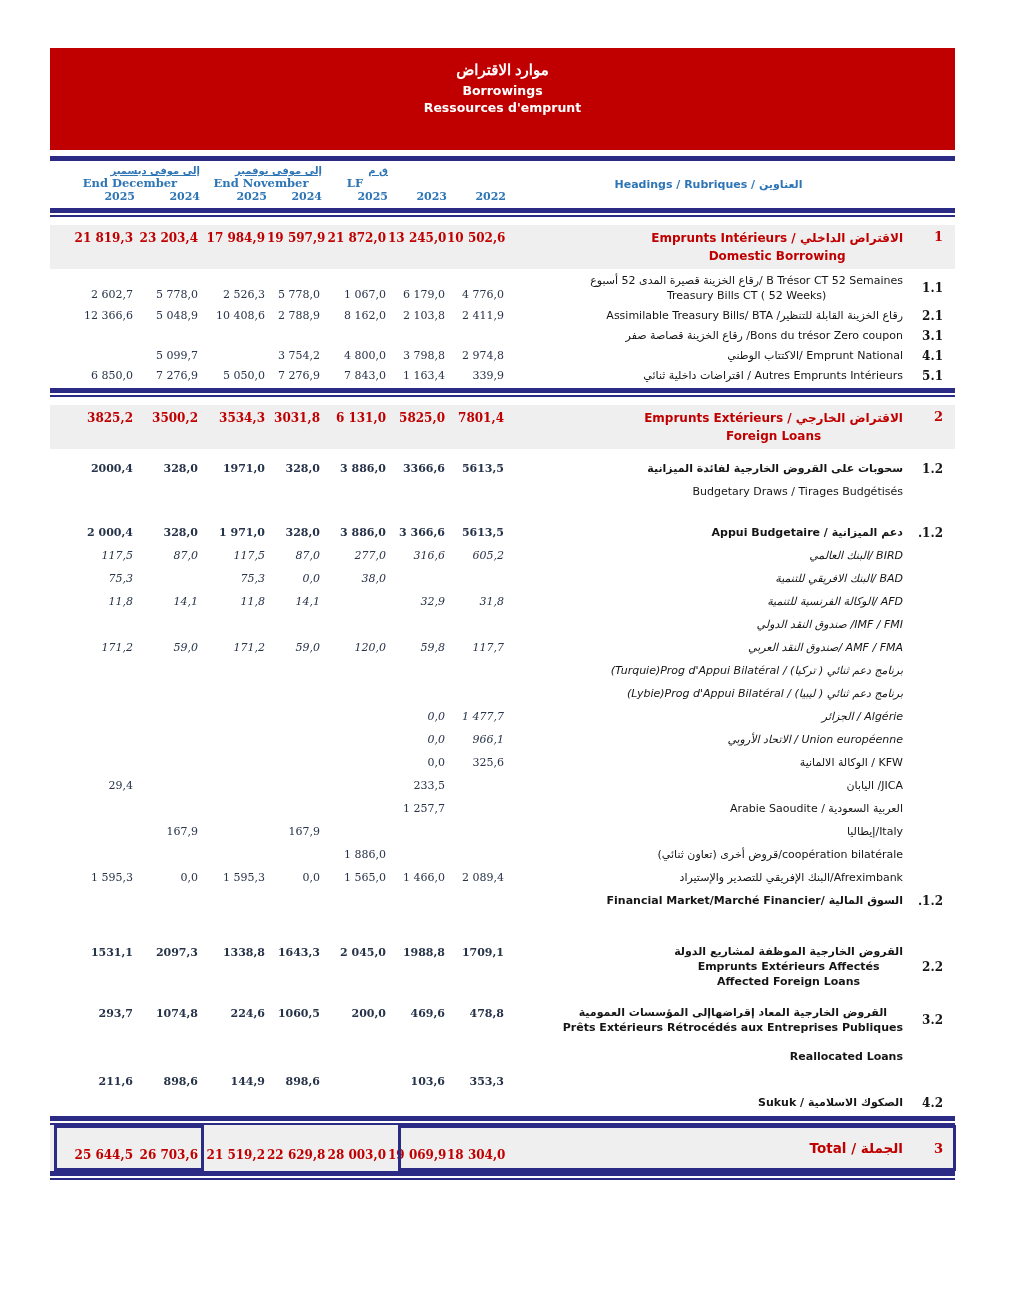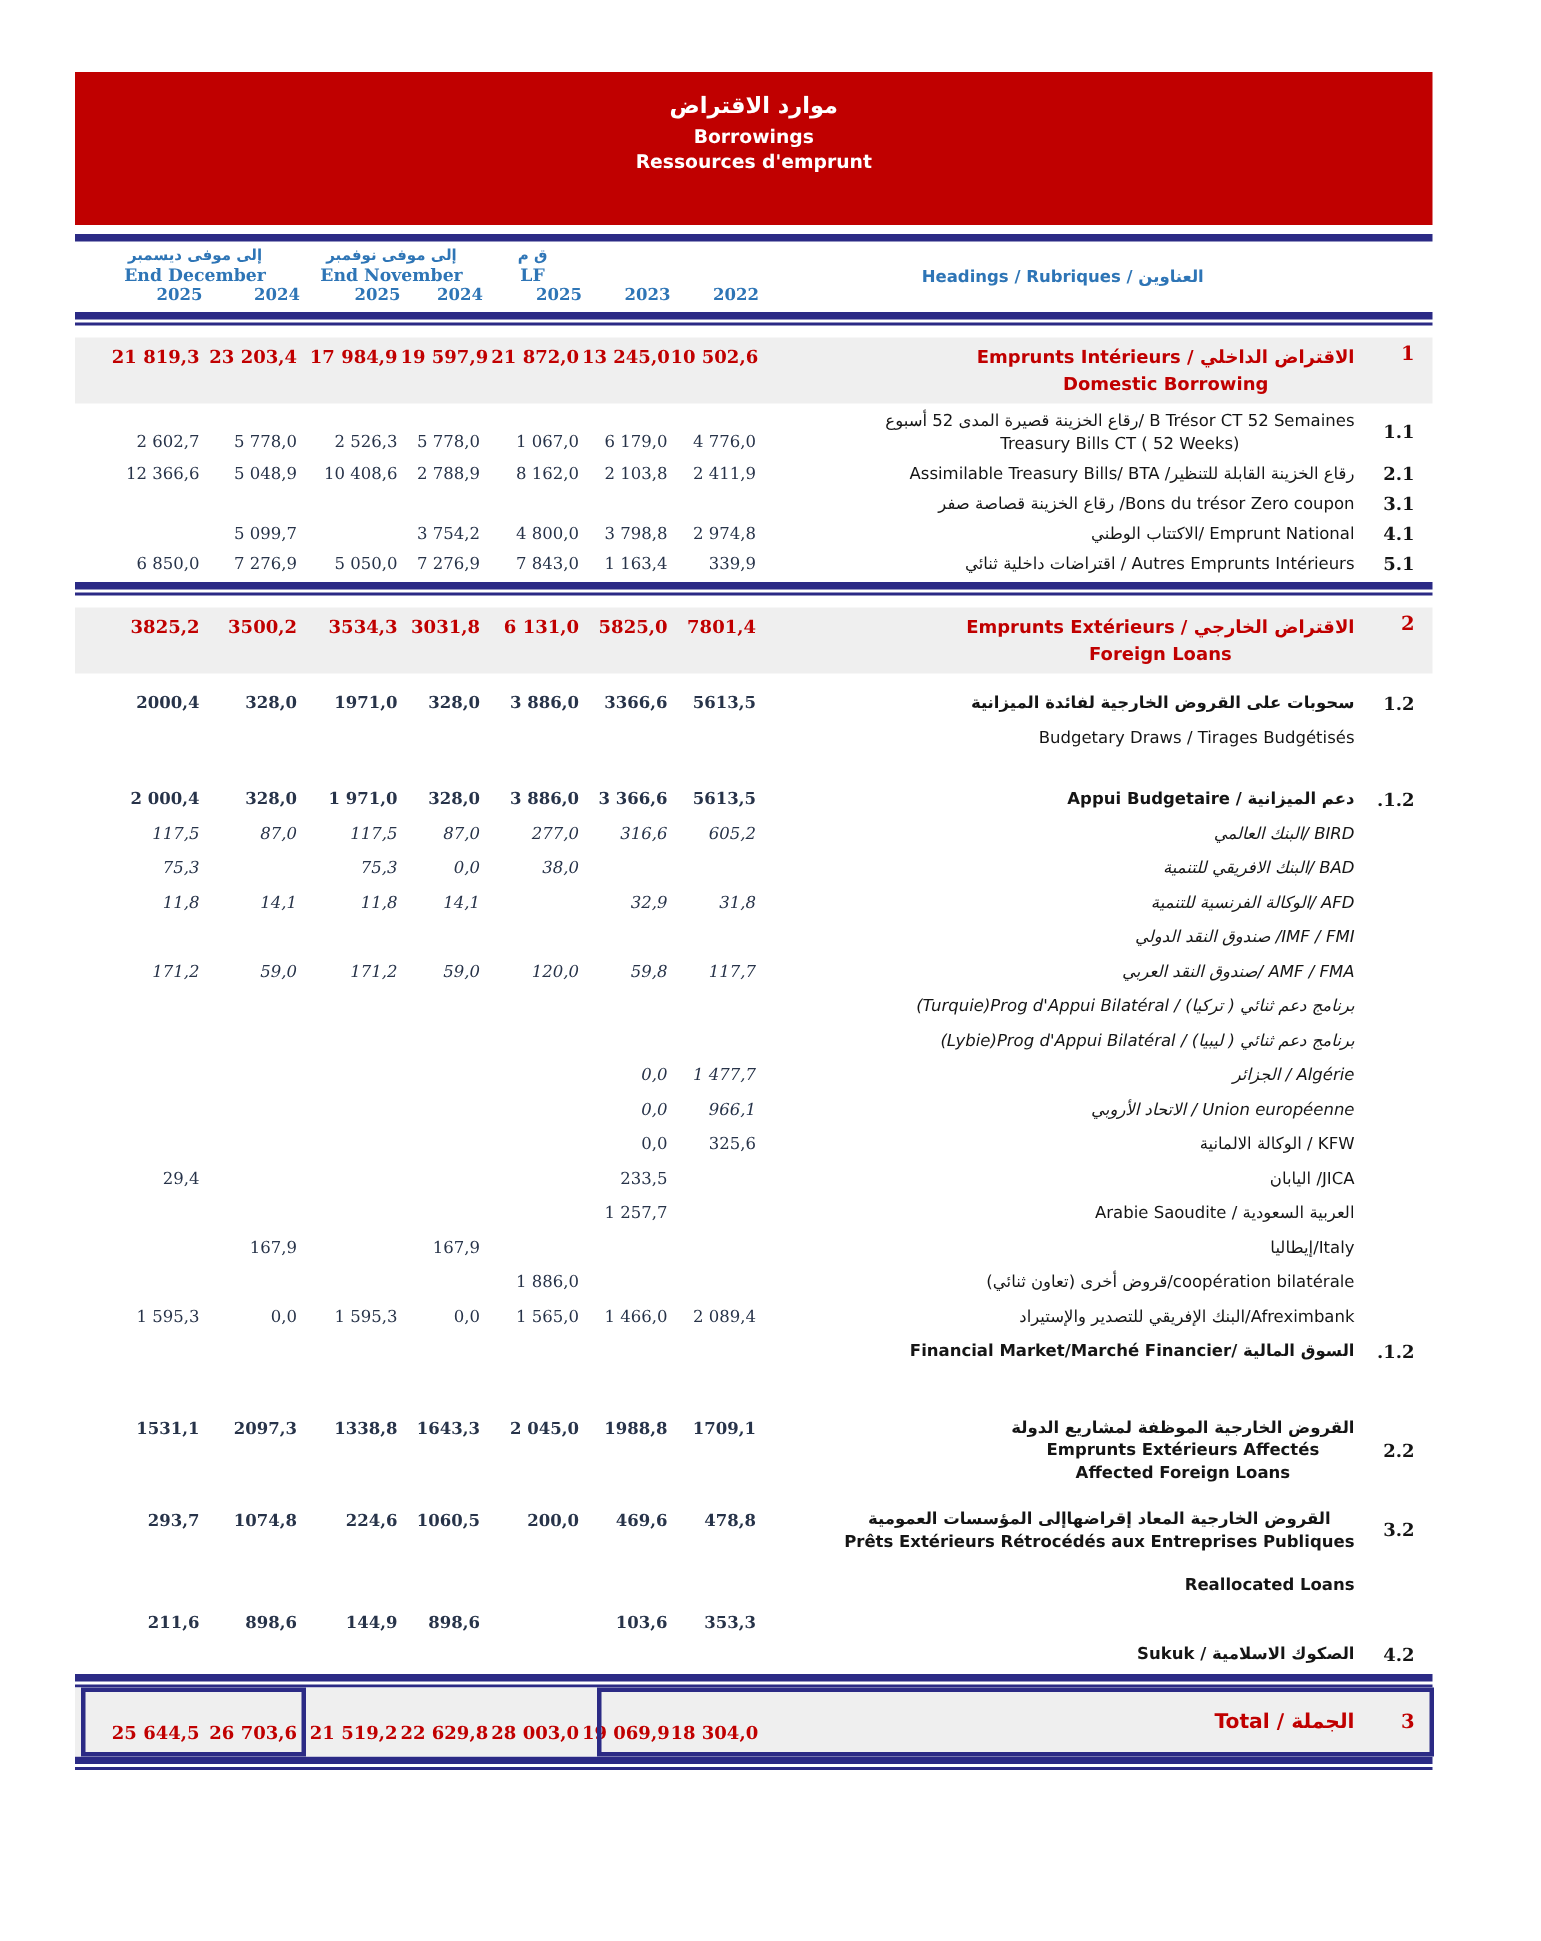--- a/index.html
+++ b/index.html
@@ -1,35 +1,35 @@
 <!DOCTYPE html>
 <html lang="fr"><head>
 <meta charset="utf-8">
 <style>
   html,body{margin:0;padding:0;background:#ffffff;}
   body{width:1027px;height:1294px;position:relative;font-family:"DejaVu Sans",sans-serif;}
   .doc{position:absolute;left:50px;top:48px;width:905px;}
 
   
   .banner{background:#C00000;color:#ffffff;text-align:center;height:102px;box-sizing:border-box;padding-top:13px;}
-  .banner .ar{font-size:15px;font-weight:bold;margin-bottom:3px;}
+  .banner .ar{font-size:15px;font-weight:bold;margin-bottom:3px;font-family:Liberation Serif, serif;}
   .banner .ln{font-size:12.5px;font-weight:bold;line-height:17px;}
 
   .gap-top{height:6px;}
   .rule{background:#2B2A85;}
   .rule.thick{height:5px;}
   .rule.thin{height:2px;margin-top:2px;}
   .sep{margin-top:2px;}
 
   
   .grid{display:grid;grid-template-columns:75px 65px 67px 55px 66px 59px 59px 1fr 34px;padding:0 10px;}
 
   
   .hdr{color:#2E75B6;padding-top:4px;padding-bottom:3px;grid-template-rows:auto auto auto;}
-  .hdr .ar-lbl{font-size:10px;font-weight:bold;text-align:center;grid-row:1;direction:rtl;}
+  .hdr .ar-lbl{font-size:10px;font-weight:bold;grid-row:1;direction:rtl;text-decoration:underline;}
   .hdr .en-lbl{font-family:"DejaVu Serif","DejaVu Sans",serif;font-size:11.5px;font-weight:bold;text-align:center;grid-row:2;}
   .hdr .yr{font-family:"DejaVu Serif","DejaVu Sans",serif;font-size:11px;font-weight:bold;text-align:right;grid-row:3;}
   .c12{grid-column:1/3}.c34{grid-column:3/5}.c5{grid-column:5}
   .y1{grid-column:1}.y2{grid-column:2}.y3{grid-column:3}.y4{grid-column:4}.y5{grid-column:5}.y6{grid-column:6}.y7{grid-column:7}
   .rub{grid-column:8;grid-row:1/4;align-self:center;text-align:center;font-size:11px;font-weight:bold;}
 
   
   .row{align-items:center;margin-top:8px;}
   .v{text-align:right;font-family:"DejaVu Serif","DejaVu Sans",serif;font-size:11px;color:#273349;padding-right:2px;white-space:nowrap;line-height:15px;}
   .h{text-align:right;font-size:11px;color:#151515;padding-right:8px;line-height:15px;white-space:nowrap;}

